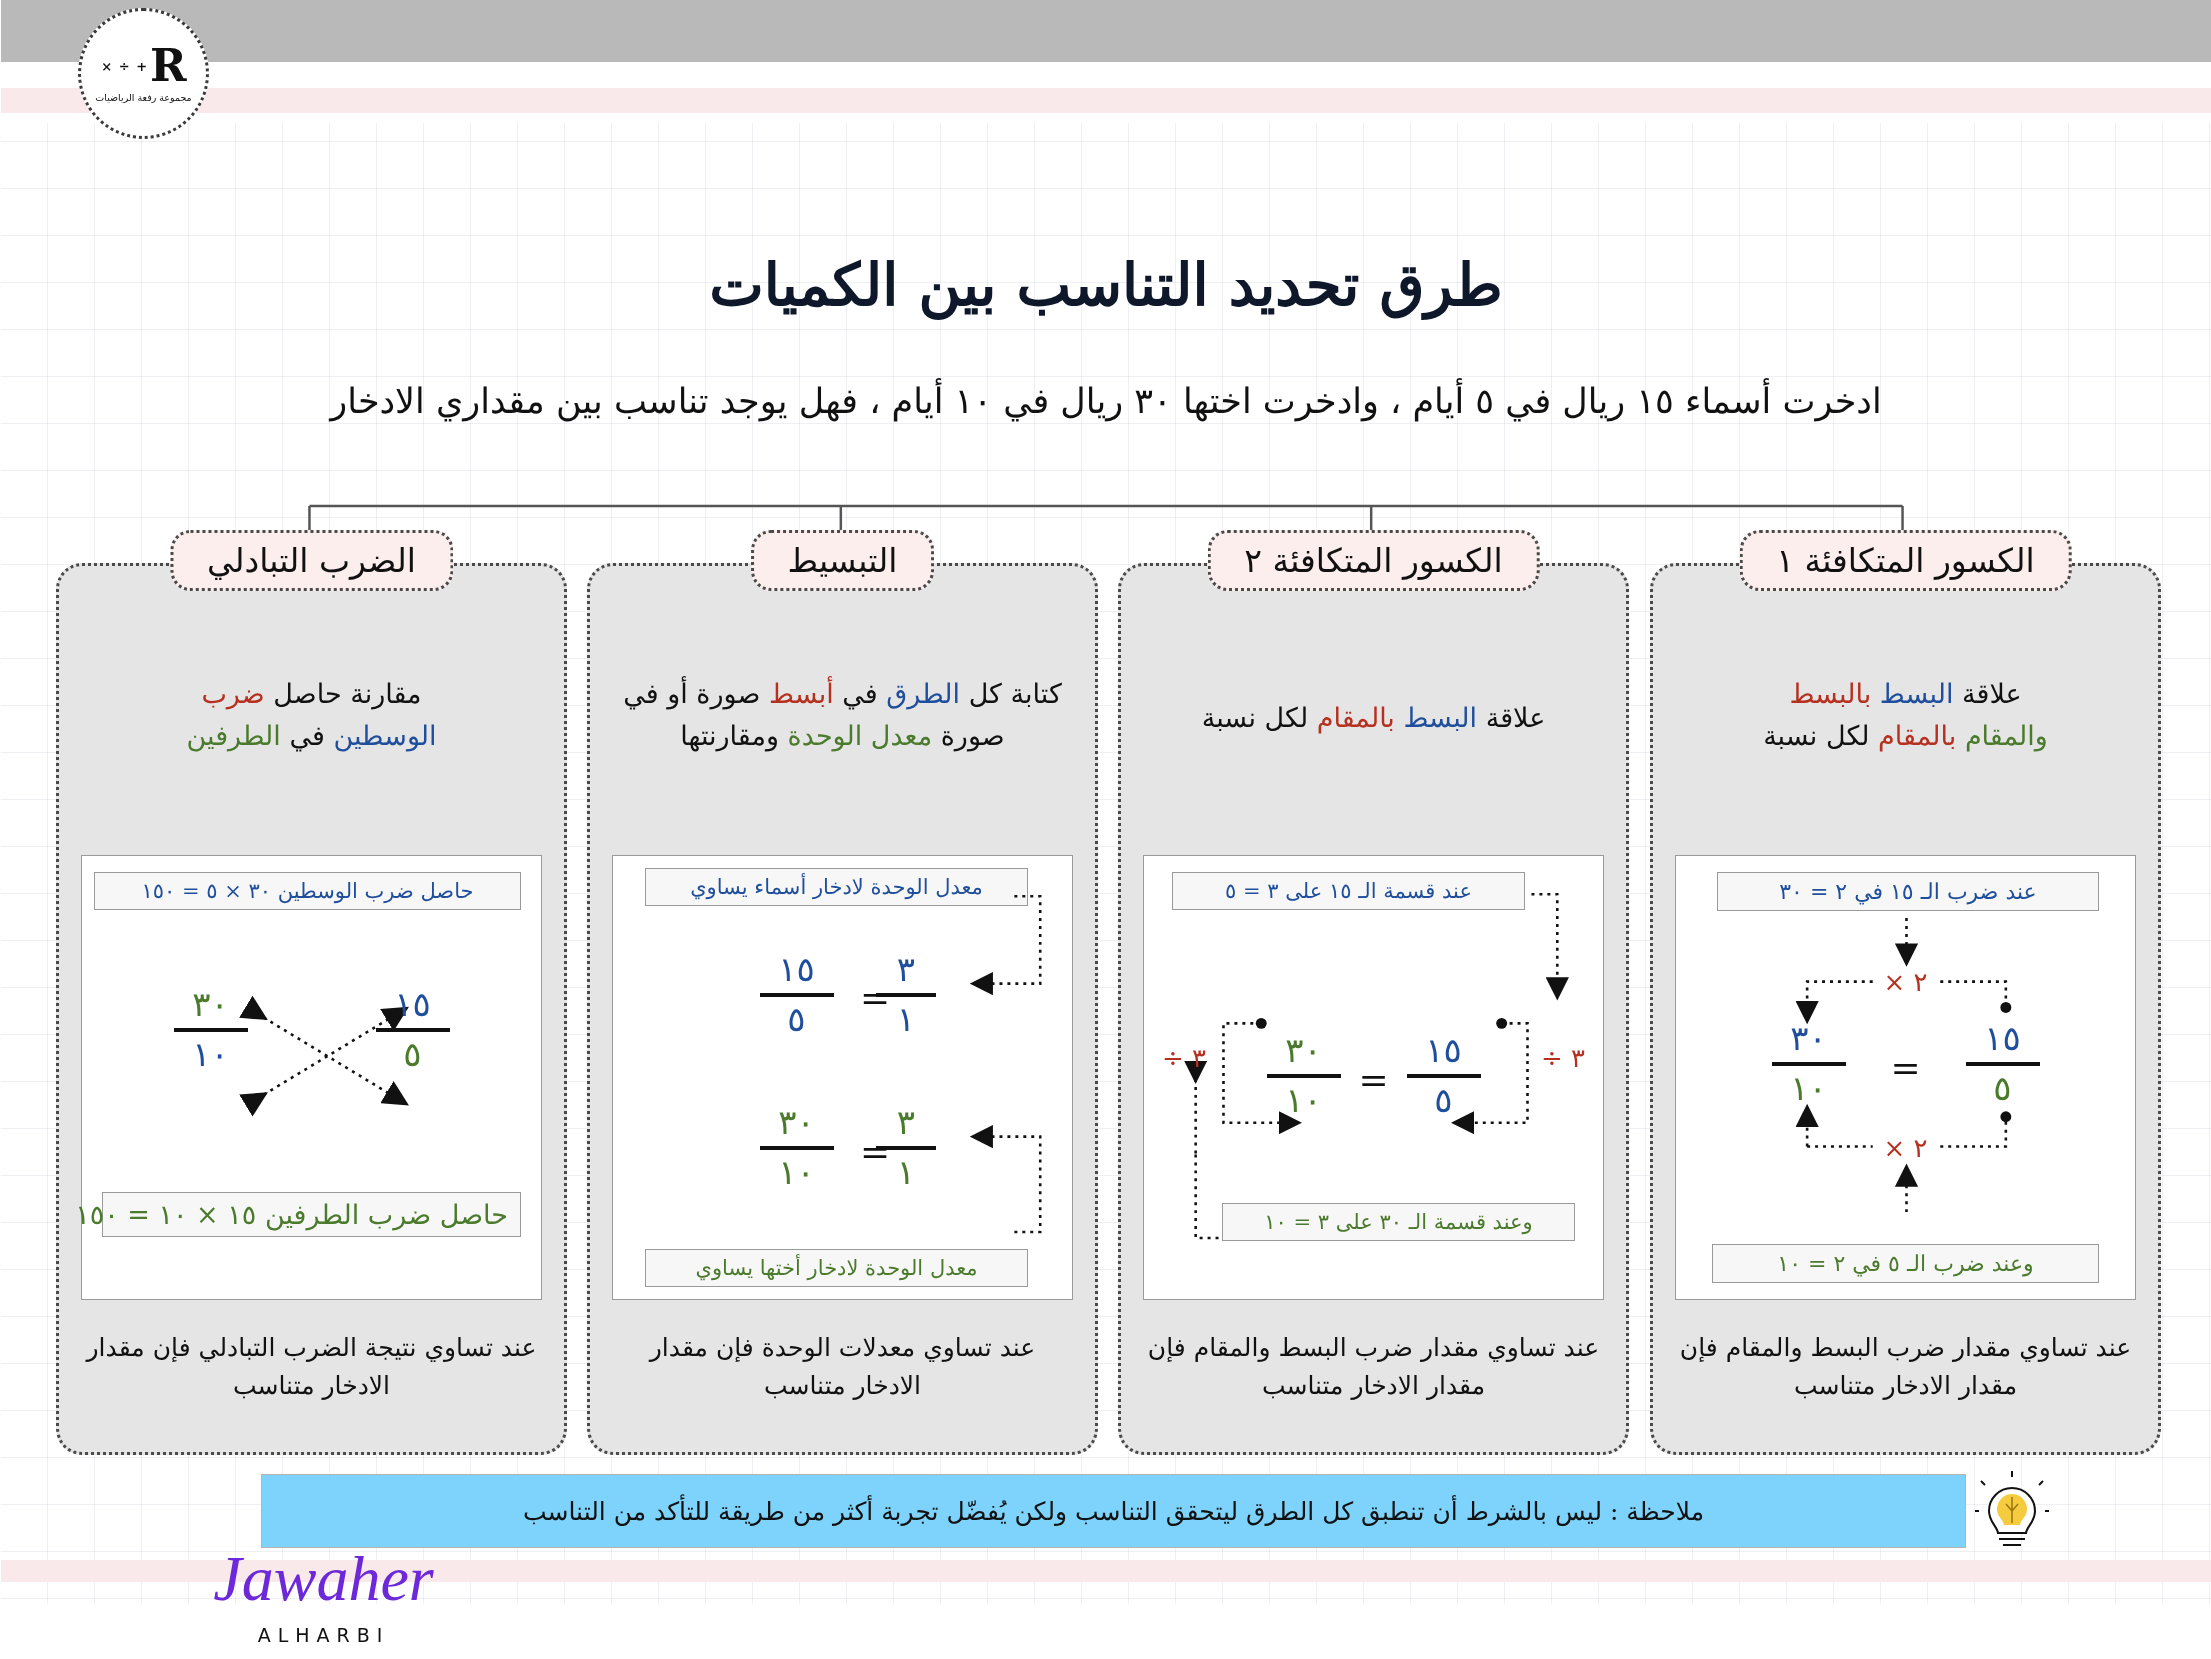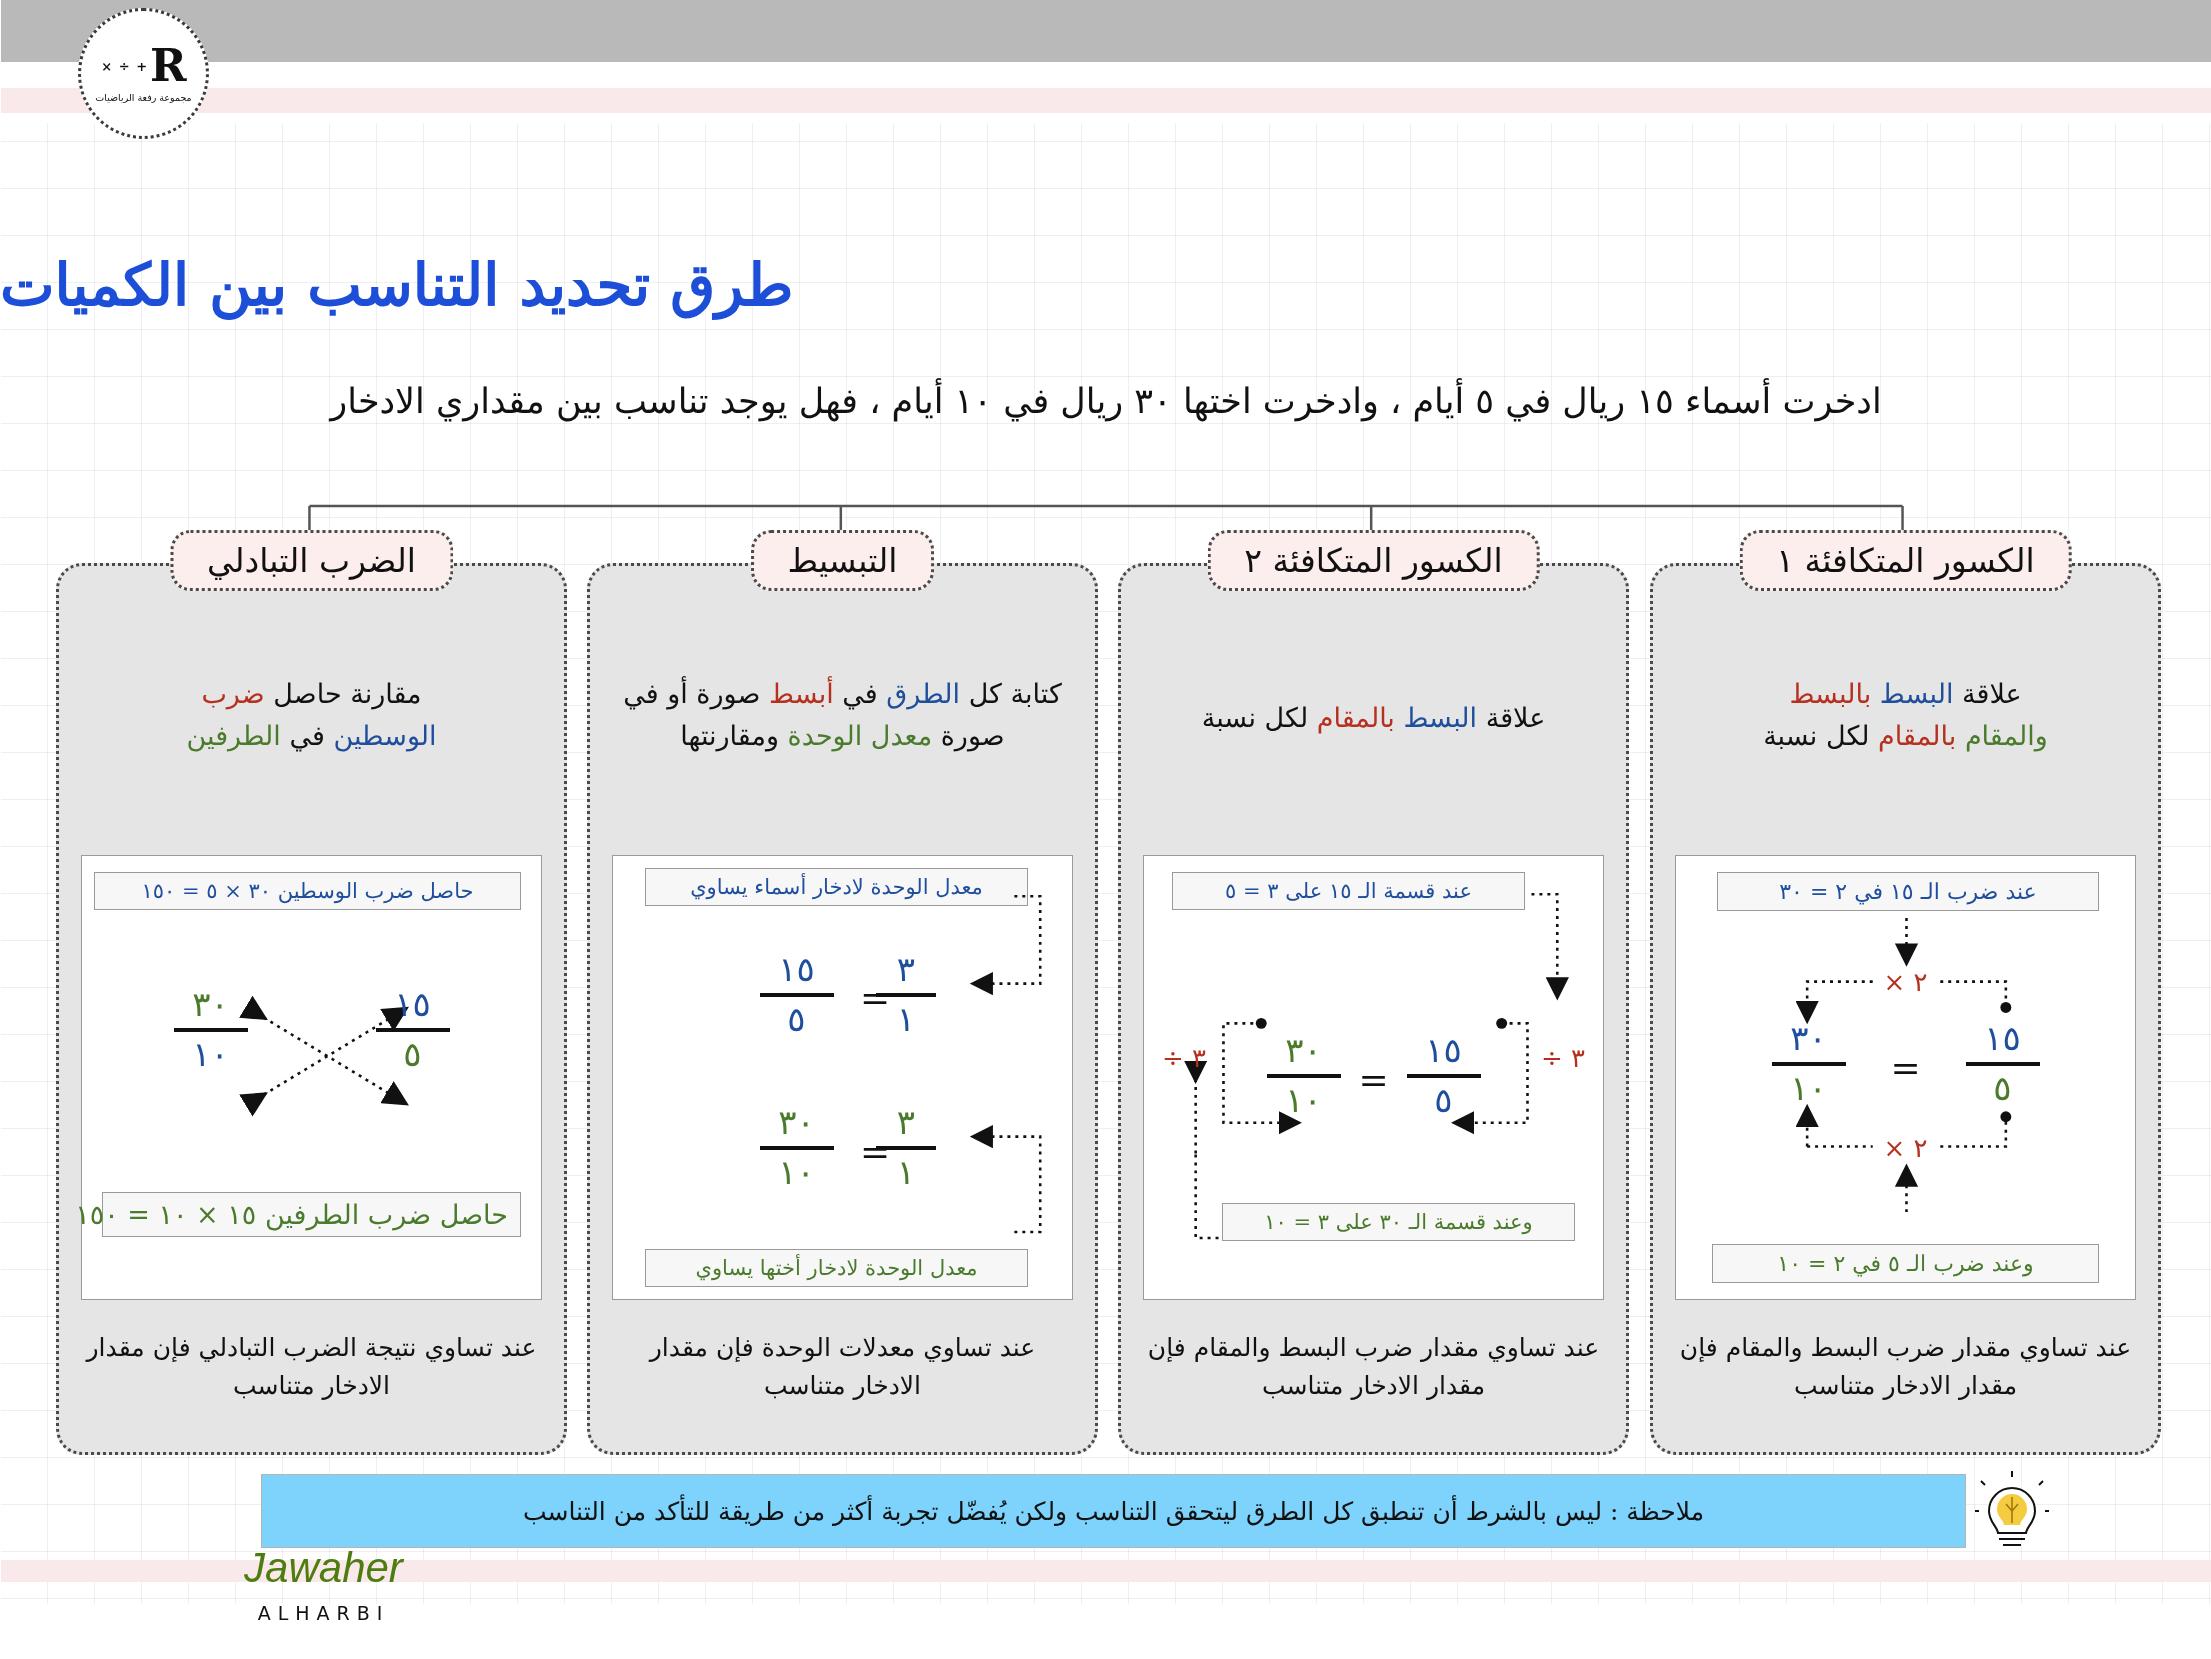--- a/index.html
+++ b/index.html
@@ -52,23 +52,23 @@
     font-size:44px;font-weight:700;color:#111;line-height:1;letter-spacing:-1px;
     display:flex;align-items:center;gap:2px;
   }
   #logo .logo-glyphs{font-size:13px;letter-spacing:1px;color:#111;}
   #logo .logo-sub{
     font-size:9.5px;color:#111;margin-top:4px;direction:rtl;white-space:nowrap;
   }
 
   
   #title{
-    position:absolute;top:251px;left:0;width:2212px;text-align:left;
-    font-family:"DejaVu Serif","Liberation Serif",serif;
-    font-size:58px;font-weight:700;color:#1d4ed8;direction:rtl;
+    position:absolute;top:251px;left:0;width:2212px;text-align:center;
+    font-family:"DejaVu Serif","Liberation Serif",serif;
+    font-size:58px;font-weight:700;color:#0f172a;direction:rtl;
   }
   #subtitle{
     position:absolute;top:381px;left:0;width:2212px;text-align:center;
     font-family:"DejaVu Serif","Liberation Serif",serif;
     font-size:35px;color:#111;direction:rtl;
   }
 
   
   #tree{position:absolute;top:468px;left:0;width:2212px;height:80px;}
 
@@ -141,22 +141,22 @@
     font-size:25px;color:#111;
   }
   #bulb{
     position:absolute;left:1975px;top:1471px;width:74px;height:80px;
   }
   
   #sign{
     position:absolute;left:174px;top:1547px;text-align:center;width:299px;
   }
   #sign .sig-main{
-    font-family:Liberation Sans, sans-serif;
-    font-style:italic;font-size:42px;color:#4d7c0f;line-height:1;
+    font-family:Liberation Serif, serif;
+    font-style:italic;font-size:64px;color:#6d28d9;line-height:1;
   }
   #sign .sig-sub{
     font-family:"DejaVu Sans","Liberation Sans",sans-serif;
     font-size:19px;letter-spacing:7px;color:#111;margin-top:13px;
   }
 </style>
 </head>
 <body>
 
 <div id="grid"></div>

